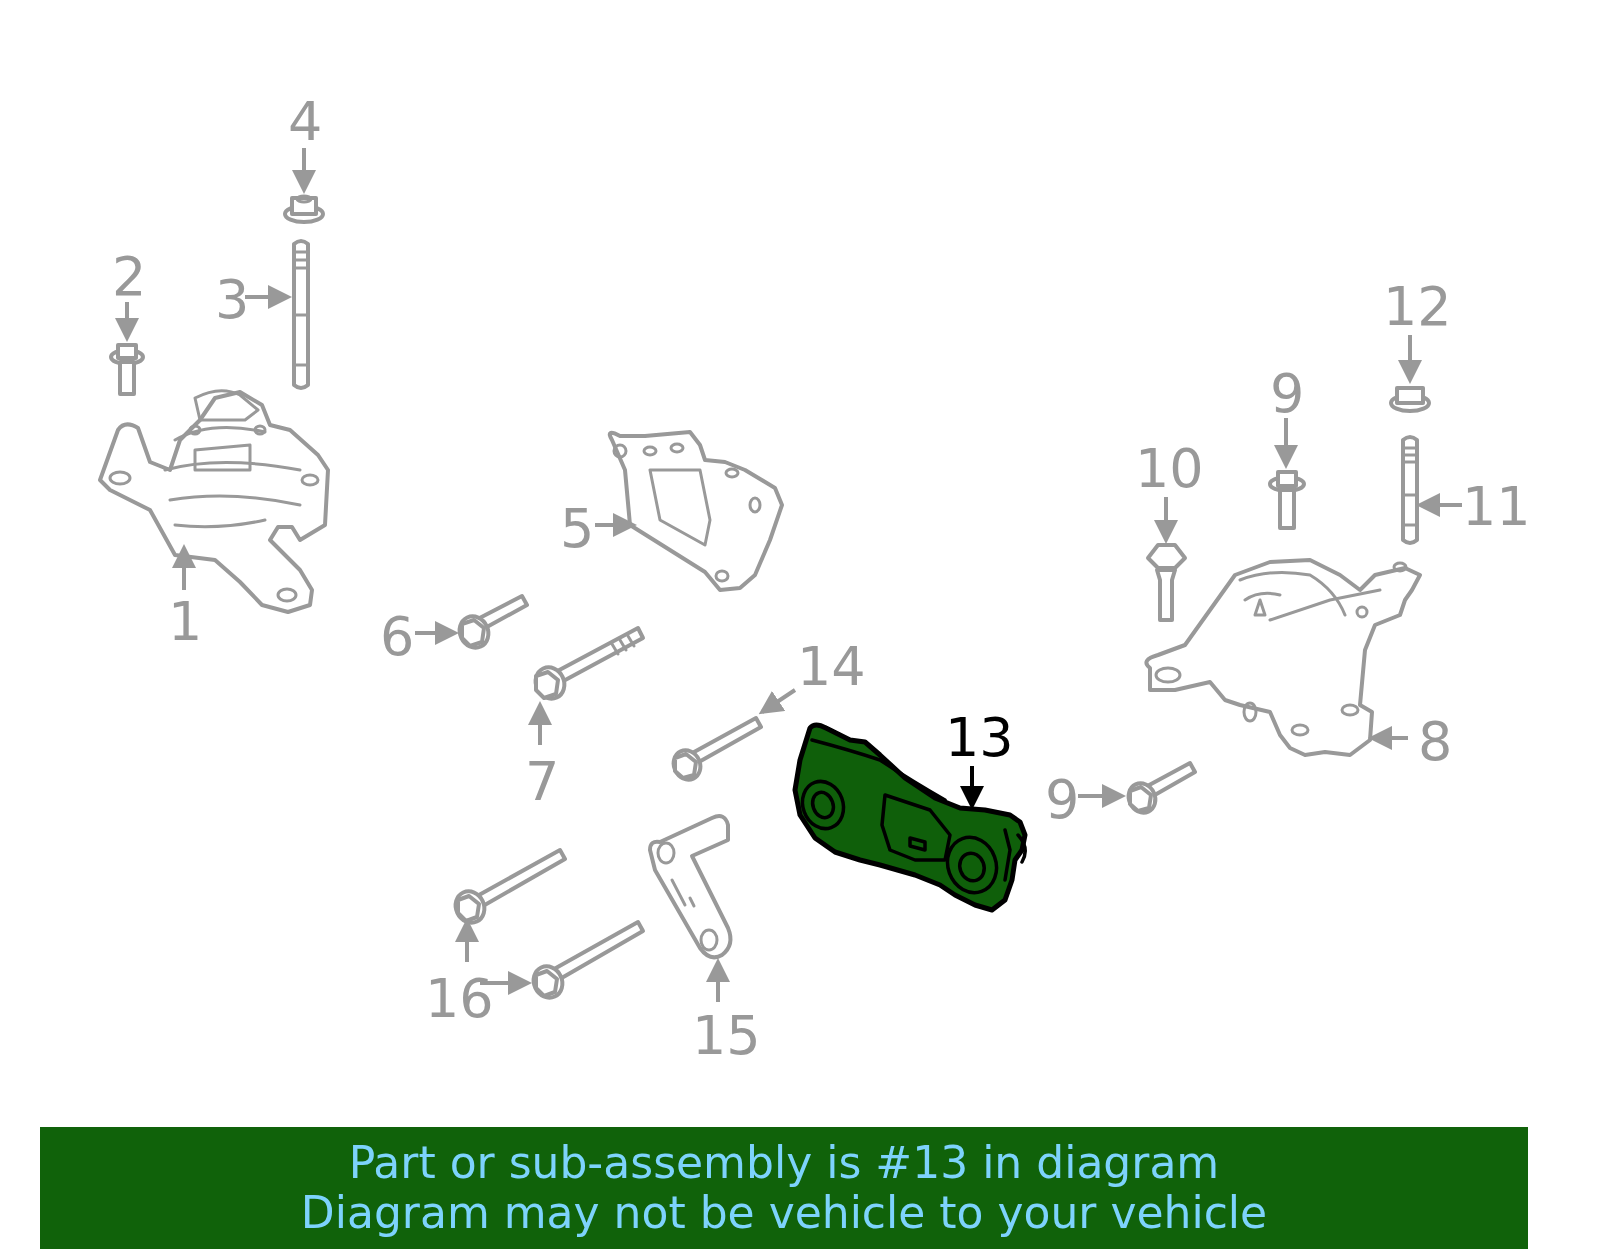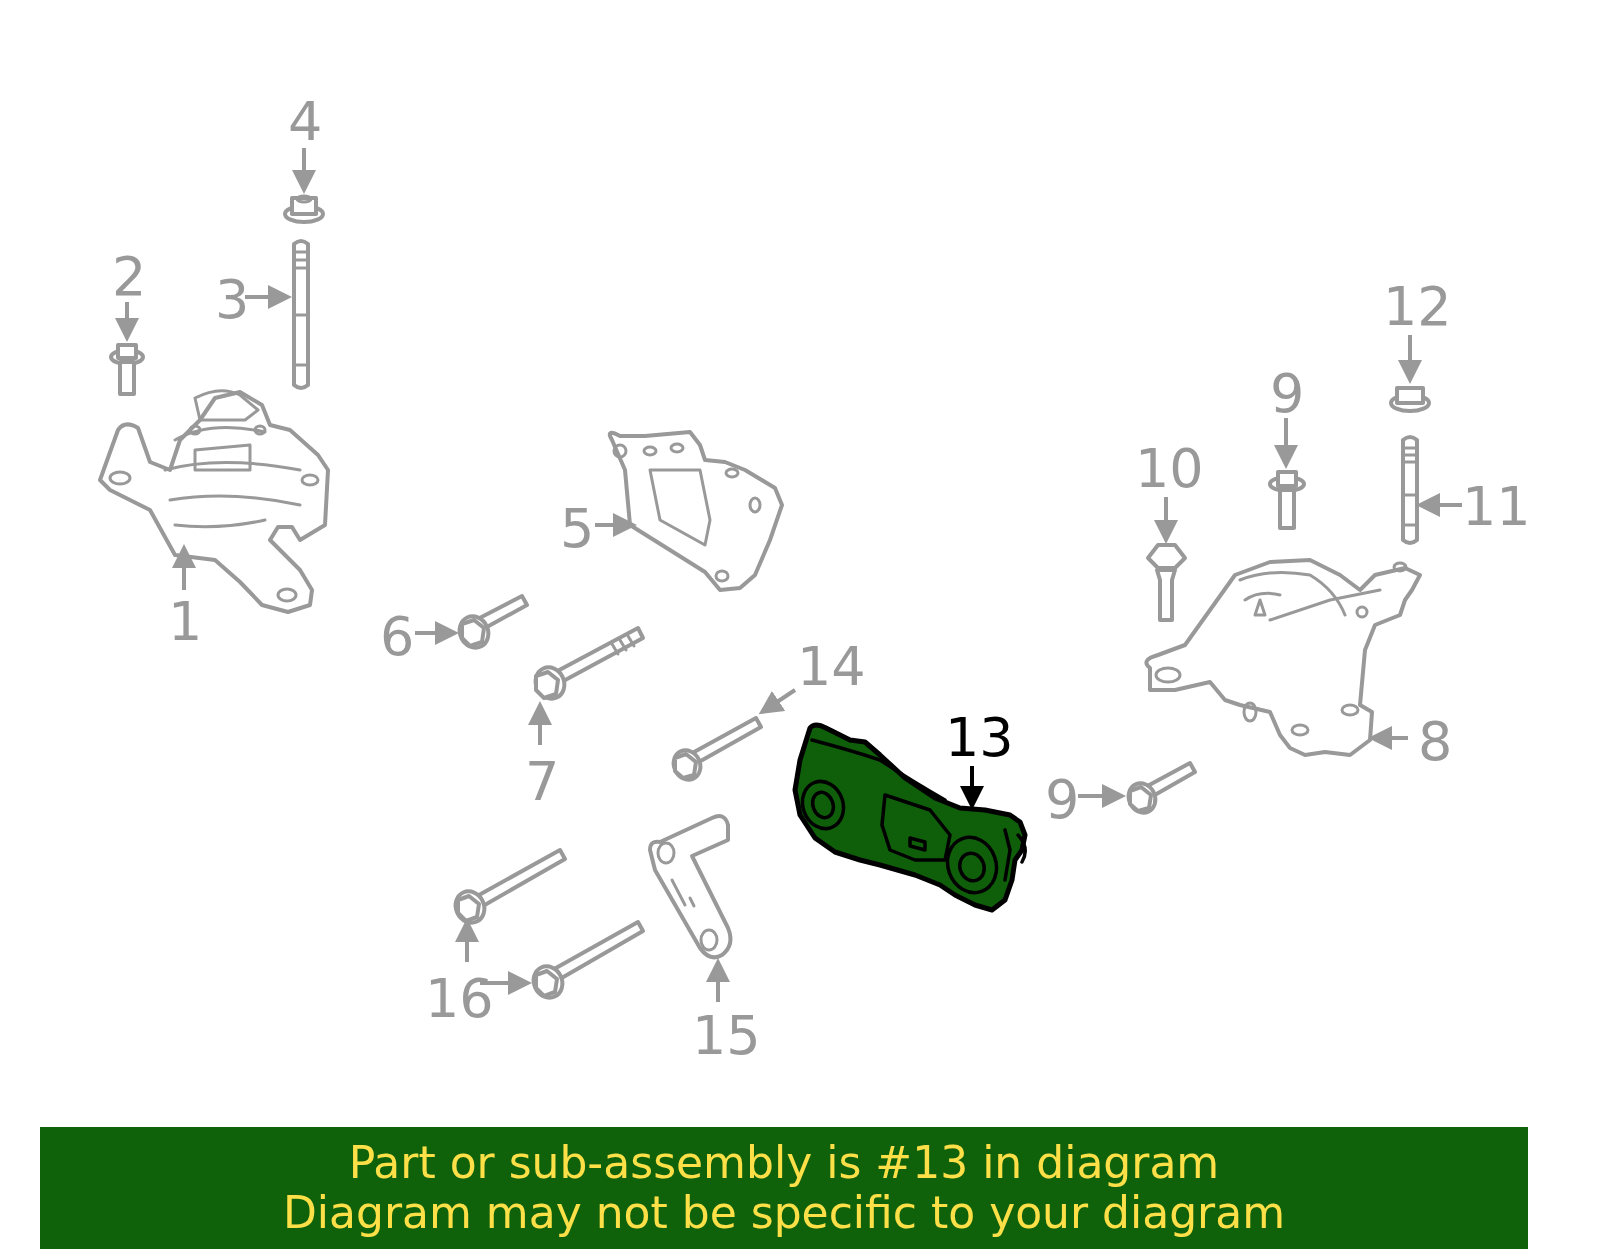--- a/index.html
+++ b/index.html
@@ -7,21 +7,21 @@
   #diagram { position: absolute; left: 0; top: 0; width: 1600px; height: 1249px; }
   .lbl { font-family: "DejaVu Sans", sans-serif; font-size: 54px; fill: #999999; }
   .lbl.hl { fill: #000000; }
   .part { fill: #ffffff; stroke: #999999; stroke-width: 4; stroke-linejoin: round; stroke-linecap: round; }
   .detail { fill: none; stroke: #999999; stroke-width: 3; stroke-linejoin: round; stroke-linecap: round; }
   .arrow { stroke: #999999; stroke-width: 4; fill: none; }
   .arrow.hl { stroke: #000000; }
   .hlpart { fill: #0f5f0a; stroke: #000000; stroke-width: 5; stroke-linejoin: round; }
   .hldetail { fill: none; stroke: #000000; stroke-width: 3.5; stroke-linejoin: round; stroke-linecap: round; }
   #banner { position: absolute; left: 40px; top: 1127px; width: 1488px; height: 122px; background: #10620a; display: flex; flex-direction: column; align-items: center; justify-content: center; }
-  #banner .line { color: #fde047; font-family: "DejaVu Sans", sans-serif; font-size: 44px; line-height: 50px; text-align: center; white-space: nowrap; }
+  #banner .line { color: #7dd3fc; font-family: "DejaVu Sans", sans-serif; font-size: 44px; line-height: 50px; text-align: center; white-space: nowrap; }
 </style>
 </head>
 <body>
 
 <svg id="diagram" viewBox="0 0 1600 1249" xmlns="http://www.w3.org/2000/svg">
   <defs>
     <marker id="ah" markerWidth="6" markerHeight="6" refX="5" refY="3" orient="auto" markerUnits="strokeWidth">
       <path d="M0,0 L6,3 L0,6 z" fill="#999999"></path>
     </marker>
     <marker id="ahb" markerWidth="6" markerHeight="6" refX="5" refY="3" orient="auto" markerUnits="strokeWidth">
@@ -188,14 +188,14 @@
     <ellipse class="part" cx="548" cy="982" rx="14" ry="16" transform="rotate(-25 548 982)"></ellipse>
     <path class="part" d="M536,975 L547,971 L557,979 L555,992 L544,996 L536,988 Z"></path>
   </g>
   <line class="arrow" x1="467" y1="962" x2="467" y2="922" marker-end="url(#ah)"></line>
   <line class="arrow" x1="480" y1="983" x2="528" y2="983" marker-end="url(#ah)"></line>
   <text class="lbl" x="425" y="1017">16</text>
 </svg>
 
 <div id="banner">
   <div class="line">Part or sub-assembly is #13 in diagram</div>
-  <div class="line">Diagram may not be specific to your diagram</div>
+  <div class="line">Diagram may not be vehicle to your vehicle</div>
 </div>
 
 </body></html>

